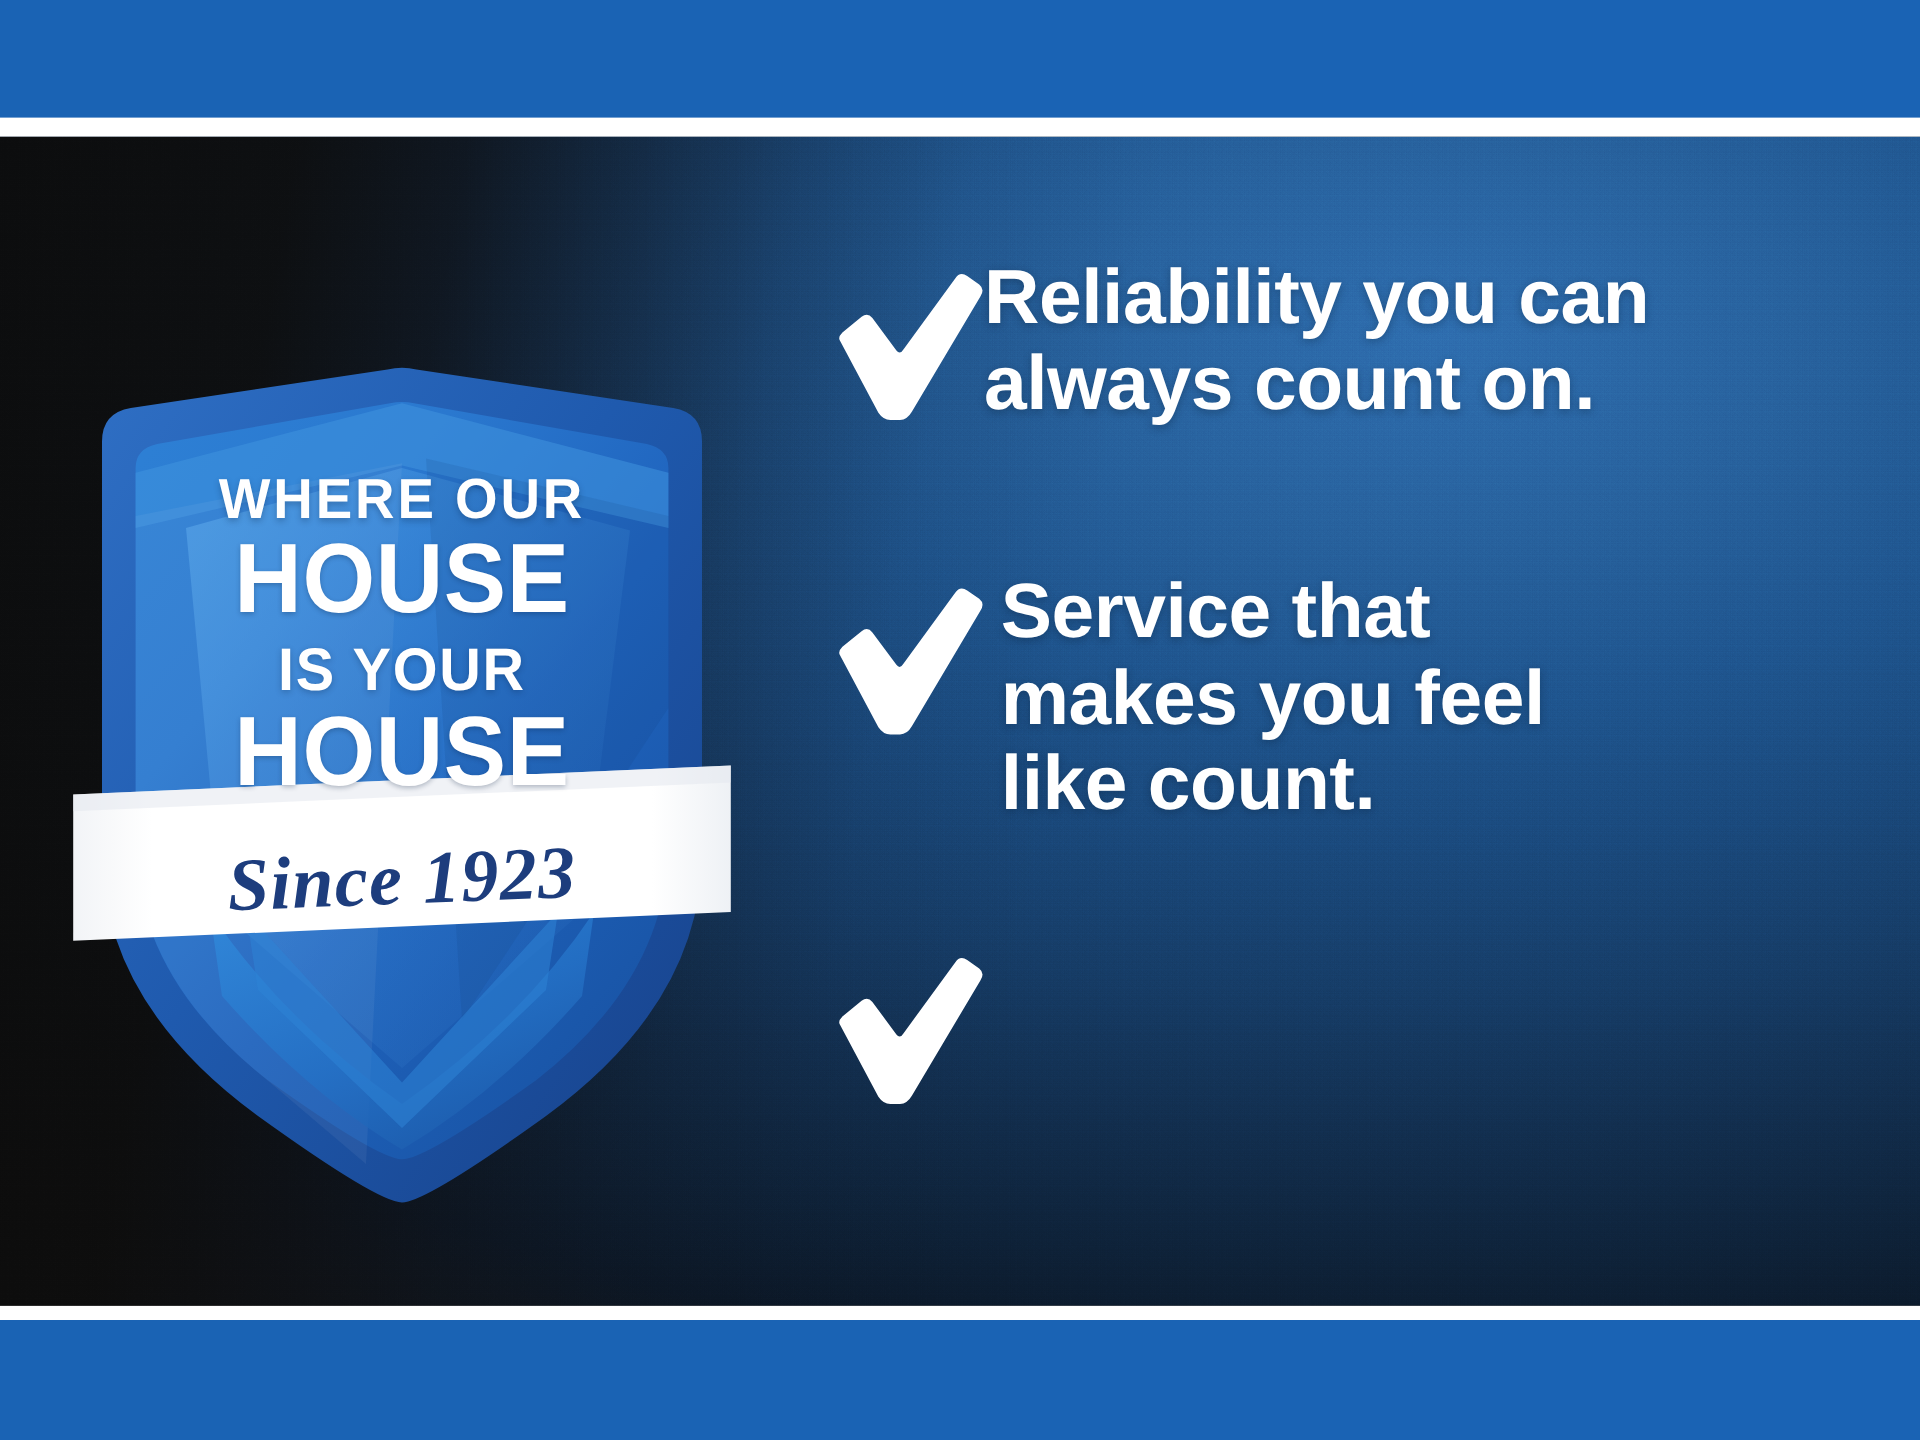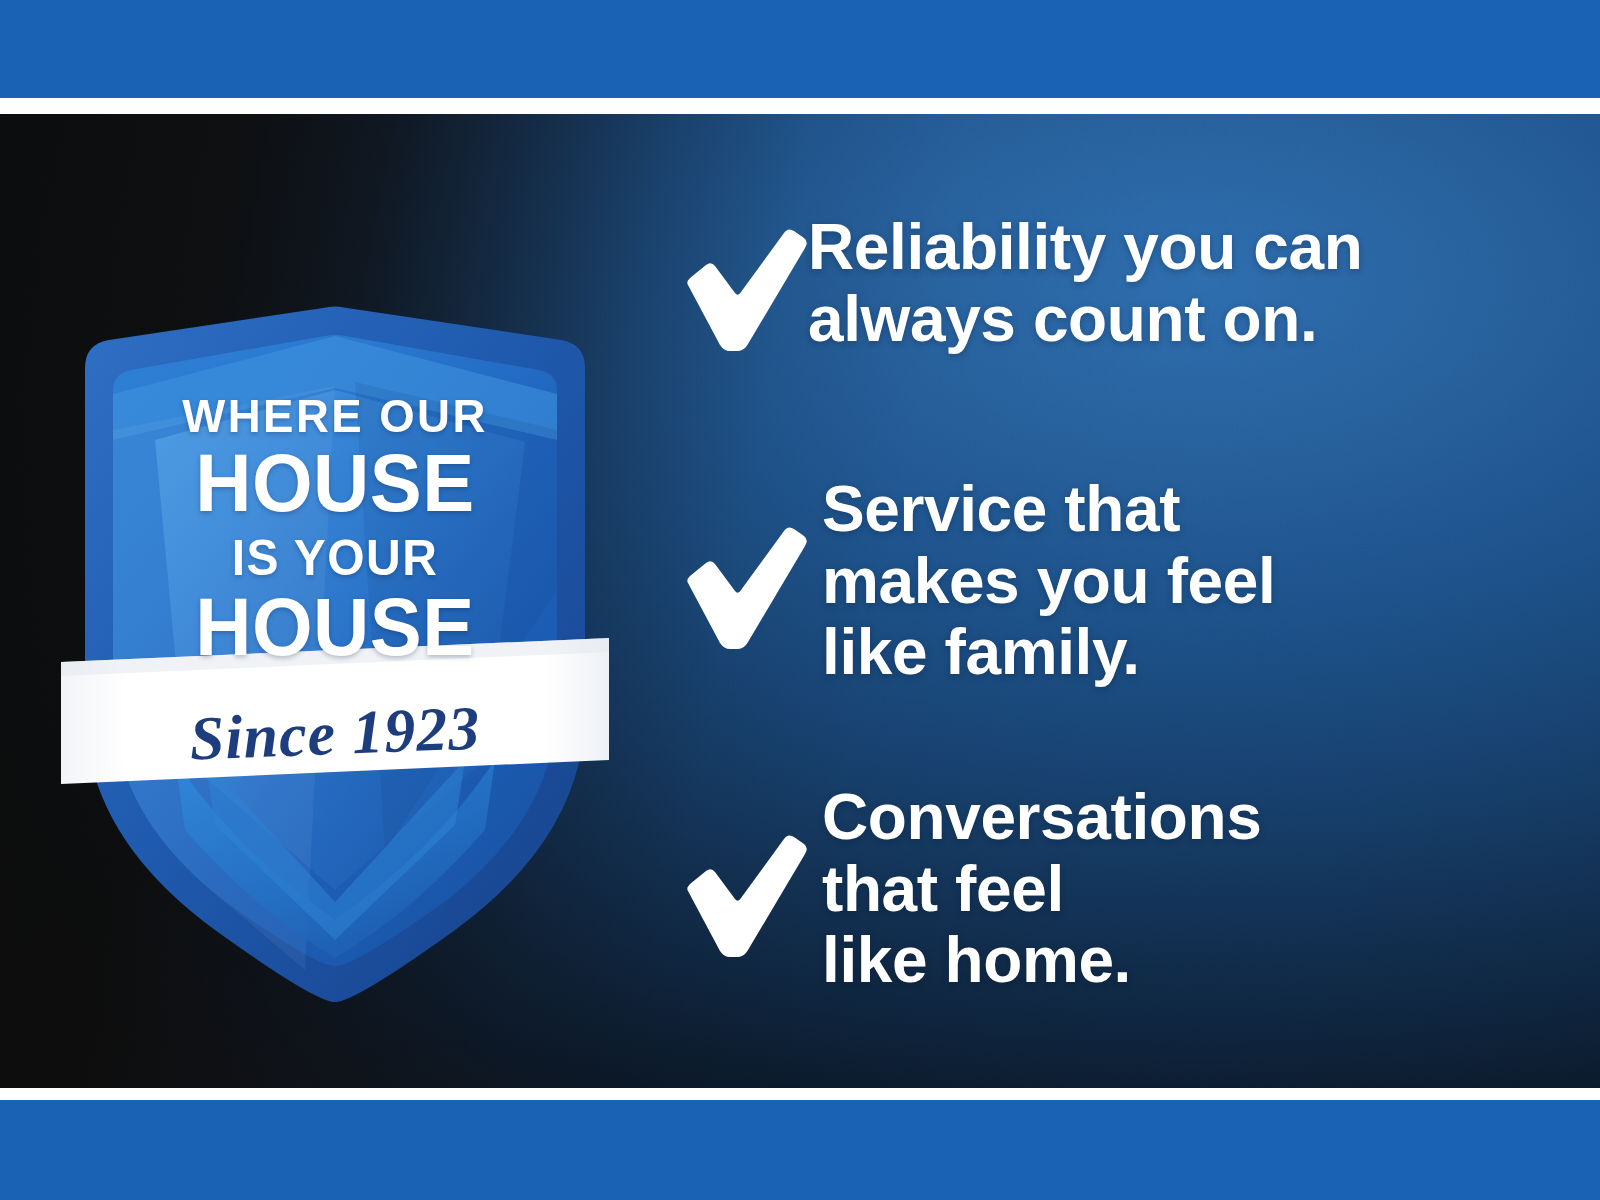--- a/index.html
+++ b/index.html
@@ -138,23 +138,23 @@
   
   .bullets {
     position: absolute;
     left: 672px;
     top: 92px;       
     width: 860px;
     z-index: 3;
   }
   .bullet {
     position: absolute;
-    left: 0;
+    left: 12px;
     display: flex;
-    align-items: center;
+    align-items: flex-start;
   }
   .b1 { top: 0px;   }
   .b2 { top: 262px; }
   .b3 { top: 570px; }
 
   .check-icon {
     flex: 0 0 auto;
     width: 136px;
     height: 130px;
     margin-top: 18px;
@@ -276,34 +276,31 @@
       <div class="bullet b2">
         <span class="check-icon">
           <svg viewBox="0 0 136 130">
             <path d="M16 60 Q14 57 18 53 L34 40 Q39 36 43 41 L63 68 Q66 72 69 67
                      L112 8 Q116 2 122 6 L132 13 Q137 17 133 23 L76 119
                      Q72 126 66 126 L58 126 Q52 126 48 120 Z" fill="#ffffff"></path>
           </svg>
         </span>
         <span class="bullet-text">Service that
 makes you feel
-like family.</span>
+like count.</span>
       </div>
 
       <div class="bullet b3">
         <span class="check-icon">
           <svg viewBox="0 0 136 130">
             <path d="M16 60 Q14 57 18 53 L34 40 Q39 36 43 41 L63 68 Q66 72 69 67
                      L112 8 Q116 2 122 6 L132 13 Q137 17 133 23 L76 119
                      Q72 126 66 126 L58 126 Q52 126 48 120 Z" fill="#ffffff"></path>
           </svg>
         </span>
-        <span class="bullet-text">Conversations
-that feel
-like home.</span>
       </div>
 
     </div>
 
   </div>
 
   <div class="bar bar-bottom"></div>
 
 </div>
 

